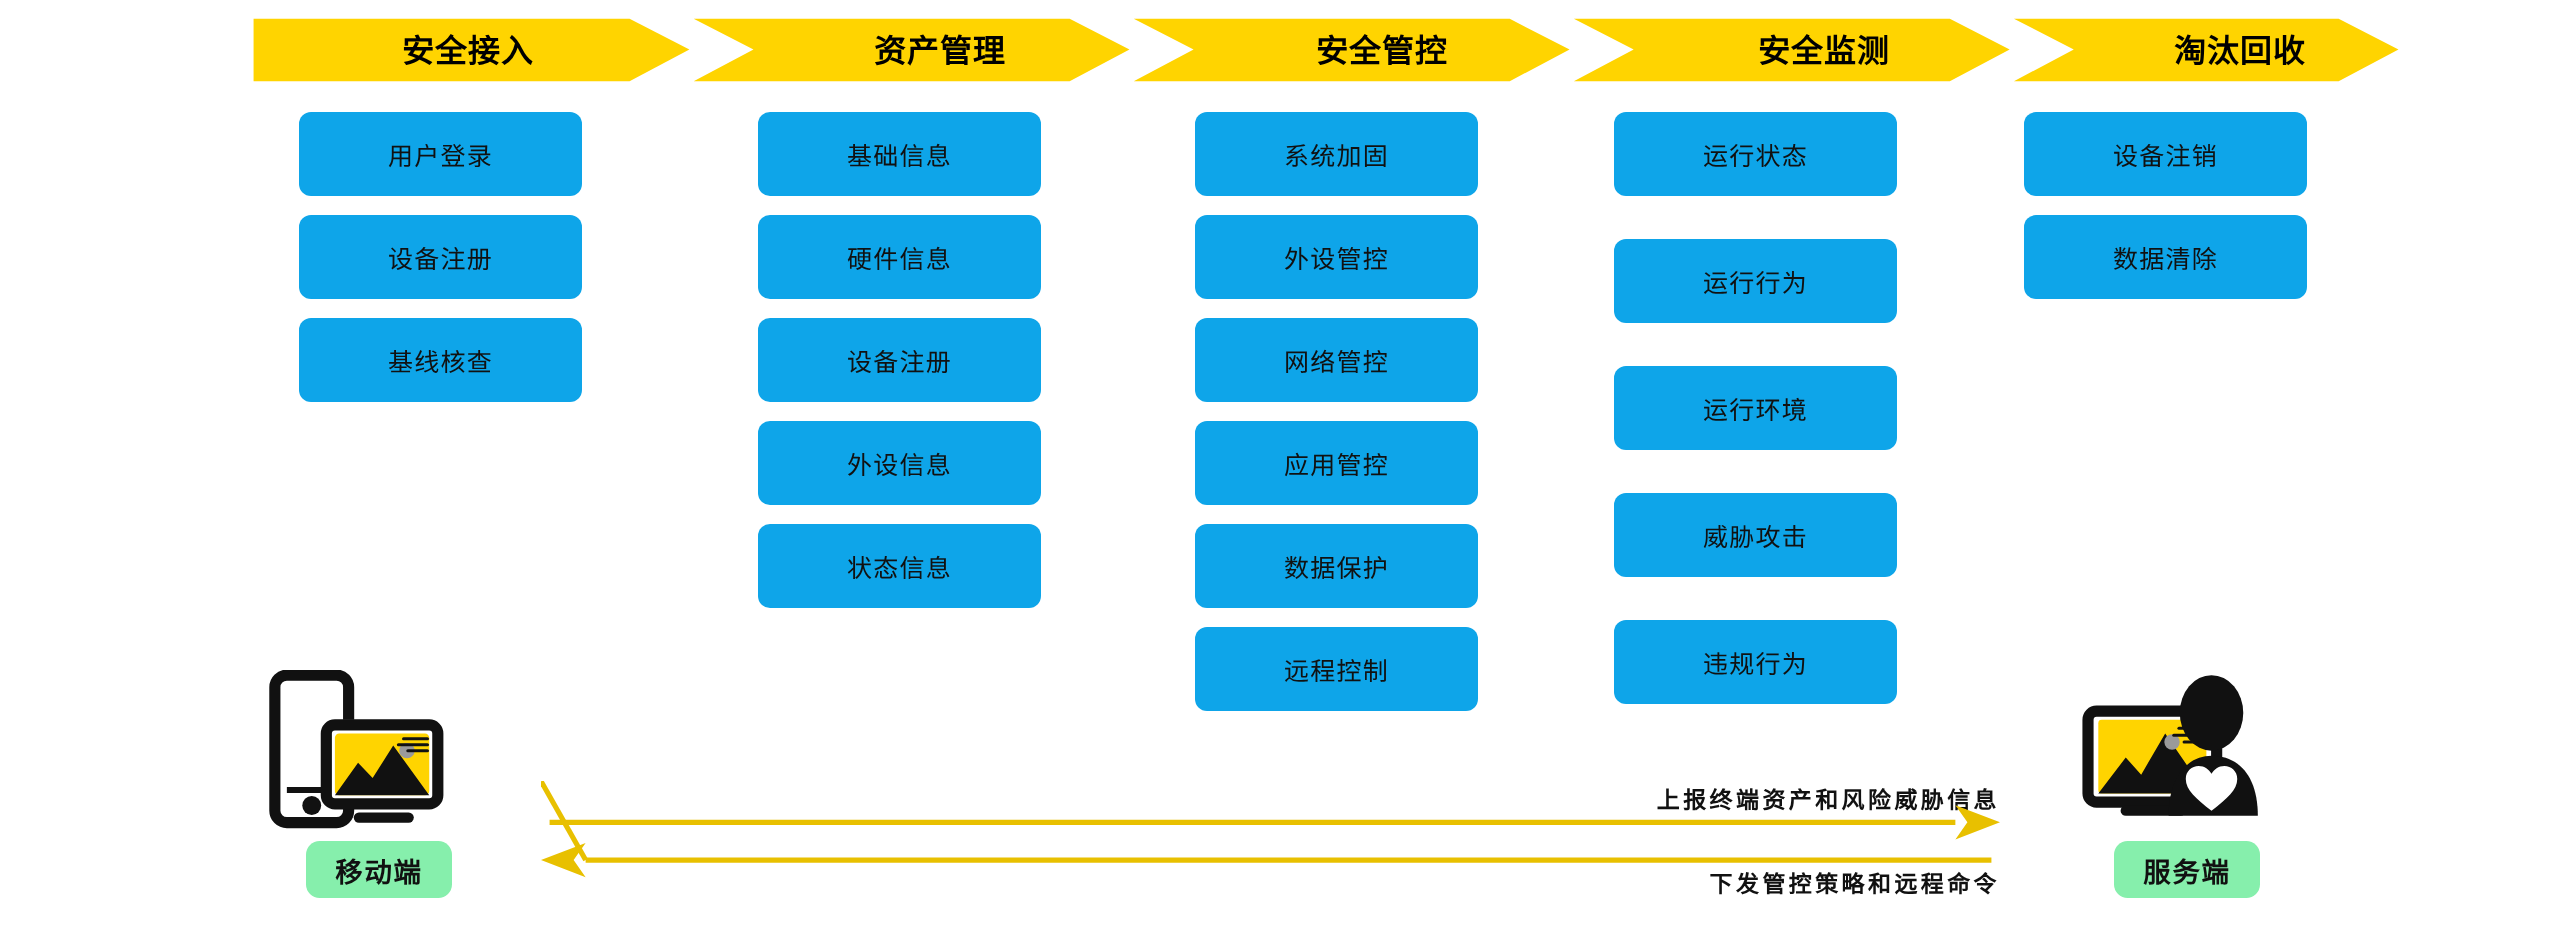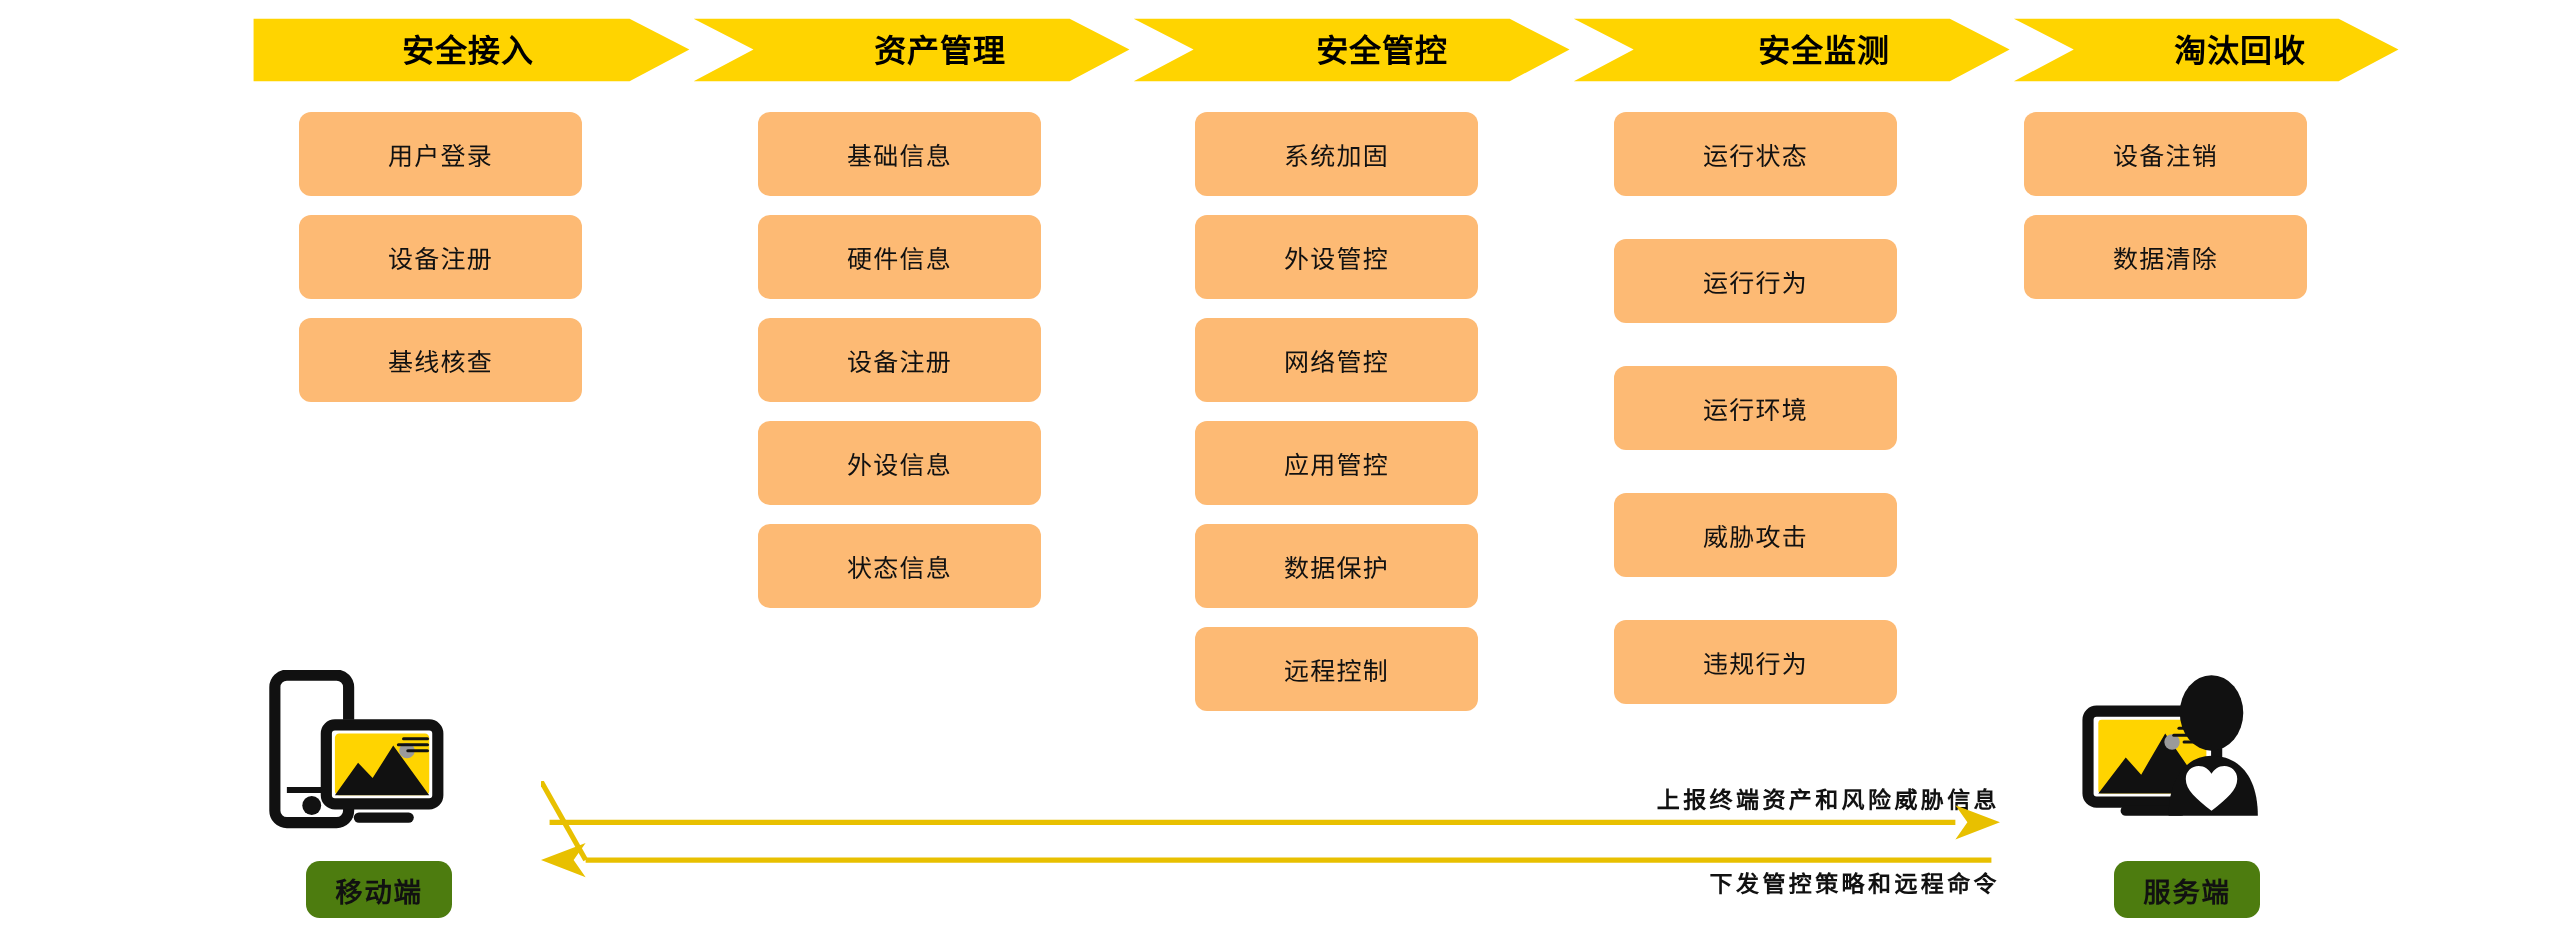--- a/index.html
+++ b/index.html
@@ -56,21 +56,21 @@
     position: absolute;
     top: 0;
     width: 283px;
     display: flex;
     flex-direction: column;
     align-items: stretch;
   }
   .item-box {
     width: 283px;
     height: 84px;
-    background: #fdba74;
+    background: #0ea5e9;
     border-radius: 12px;
     display: flex;
     align-items: center;
     justify-content: center;
     margin-bottom: 19px;
     font-size: 25px;
     color: #111111;
     letter-spacing: 1.3px;
     white-space: nowrap;
   }
@@ -82,28 +82,28 @@
     text-align: center;
   }
   .endpoint-figure {
     height: 163px;
     display: flex;
     align-items: flex-end;
     justify-content: center;
   }
   .endpoint-pill {
     display: inline-block;
-    background: #4d7c0f;
+    background: #86efac;
     border-radius: 13.7px;
     padding: 8.6px 29px;
     font-size: 27.5px;
     font-weight: bold;
     color: #111111;
     letter-spacing: 1.7px;
-    margin-top: 28px;
+    margin-top: 8px;
     white-space: nowrap;
   }
 
   
   .channel {
     position: absolute;
     left: 541px;
     top: 781px;
     width: 1459px;
     height: 129px;

